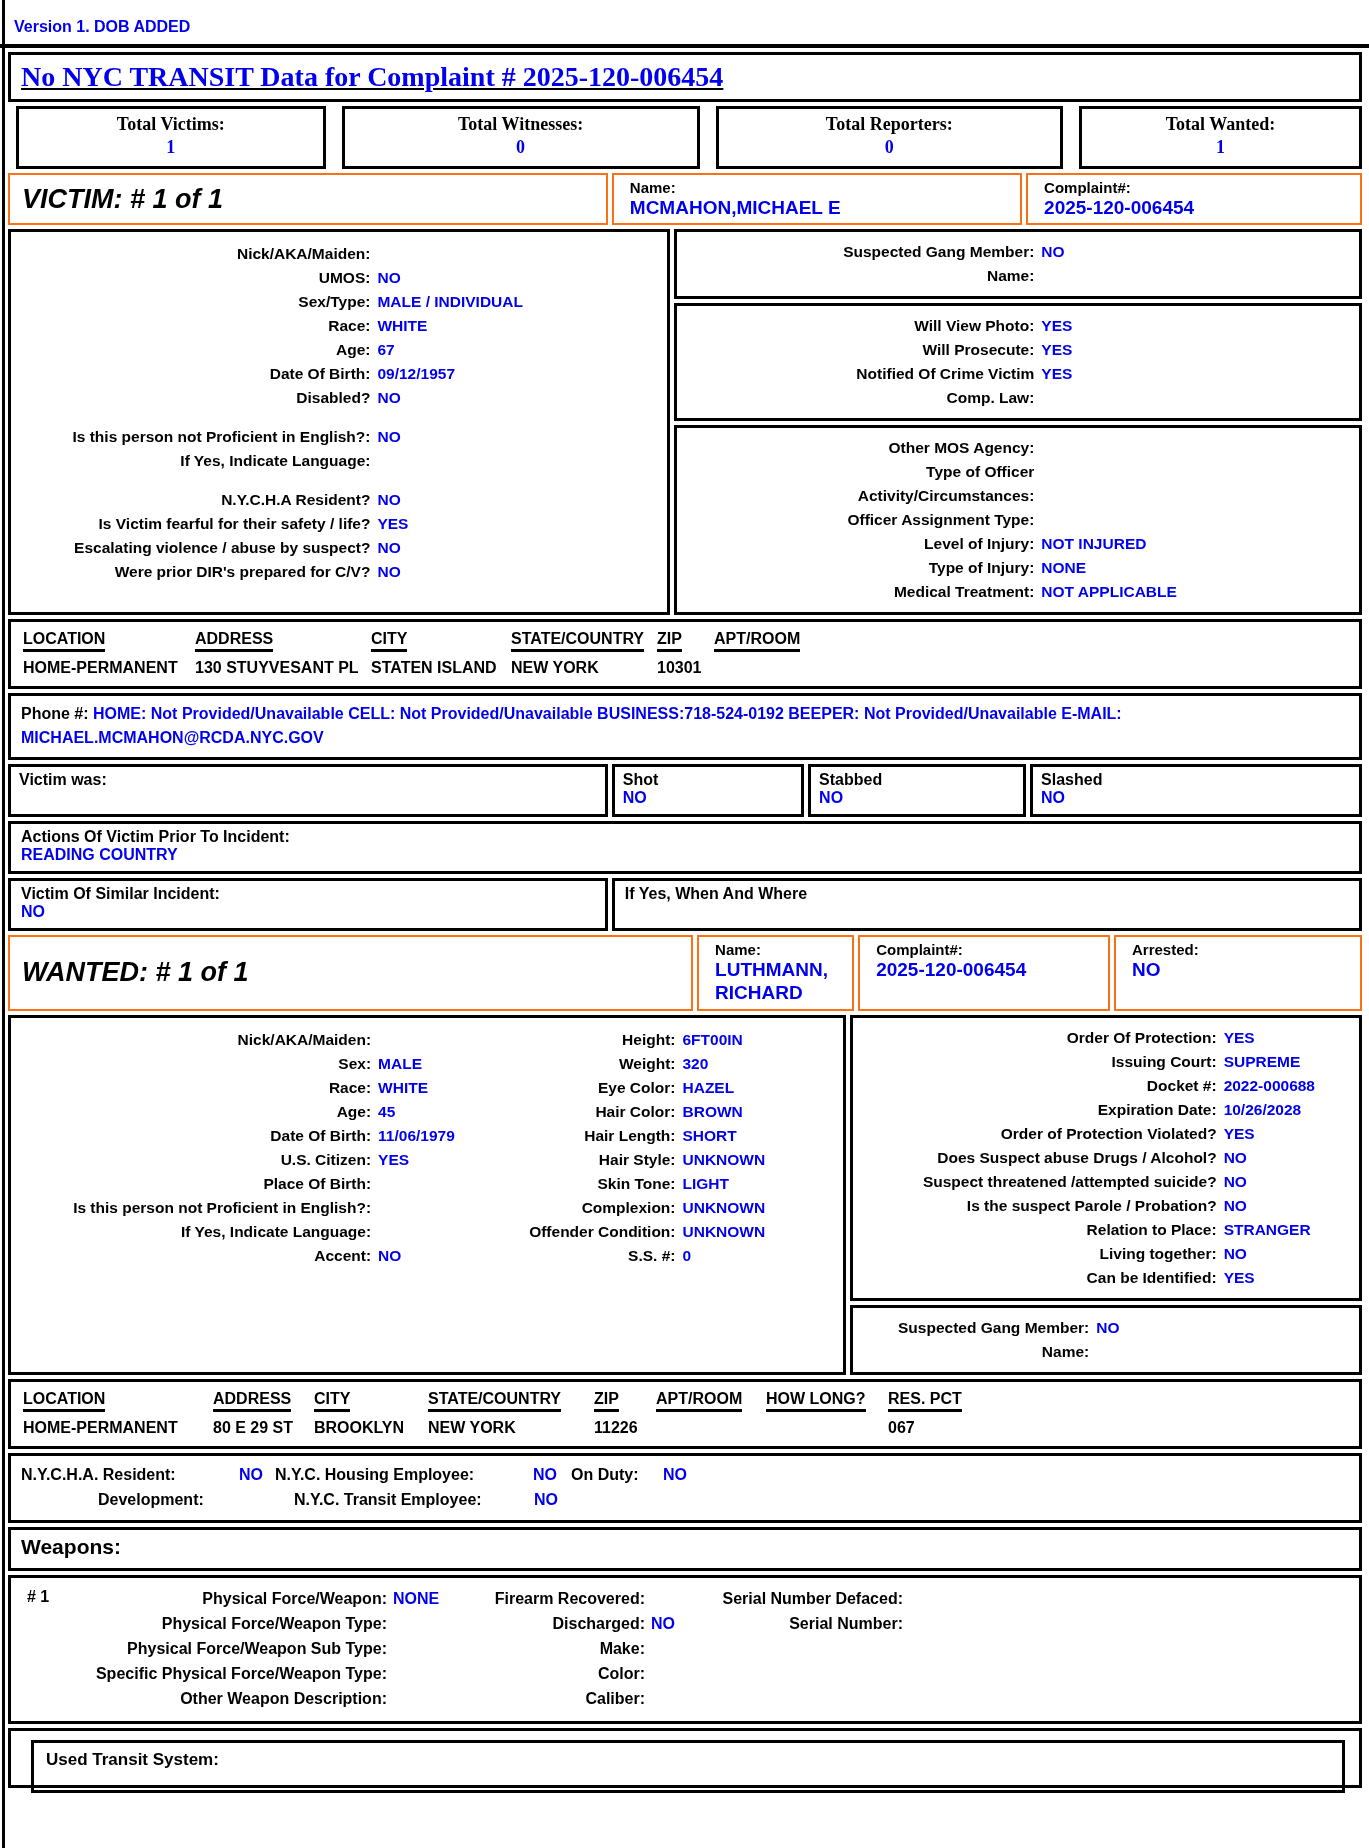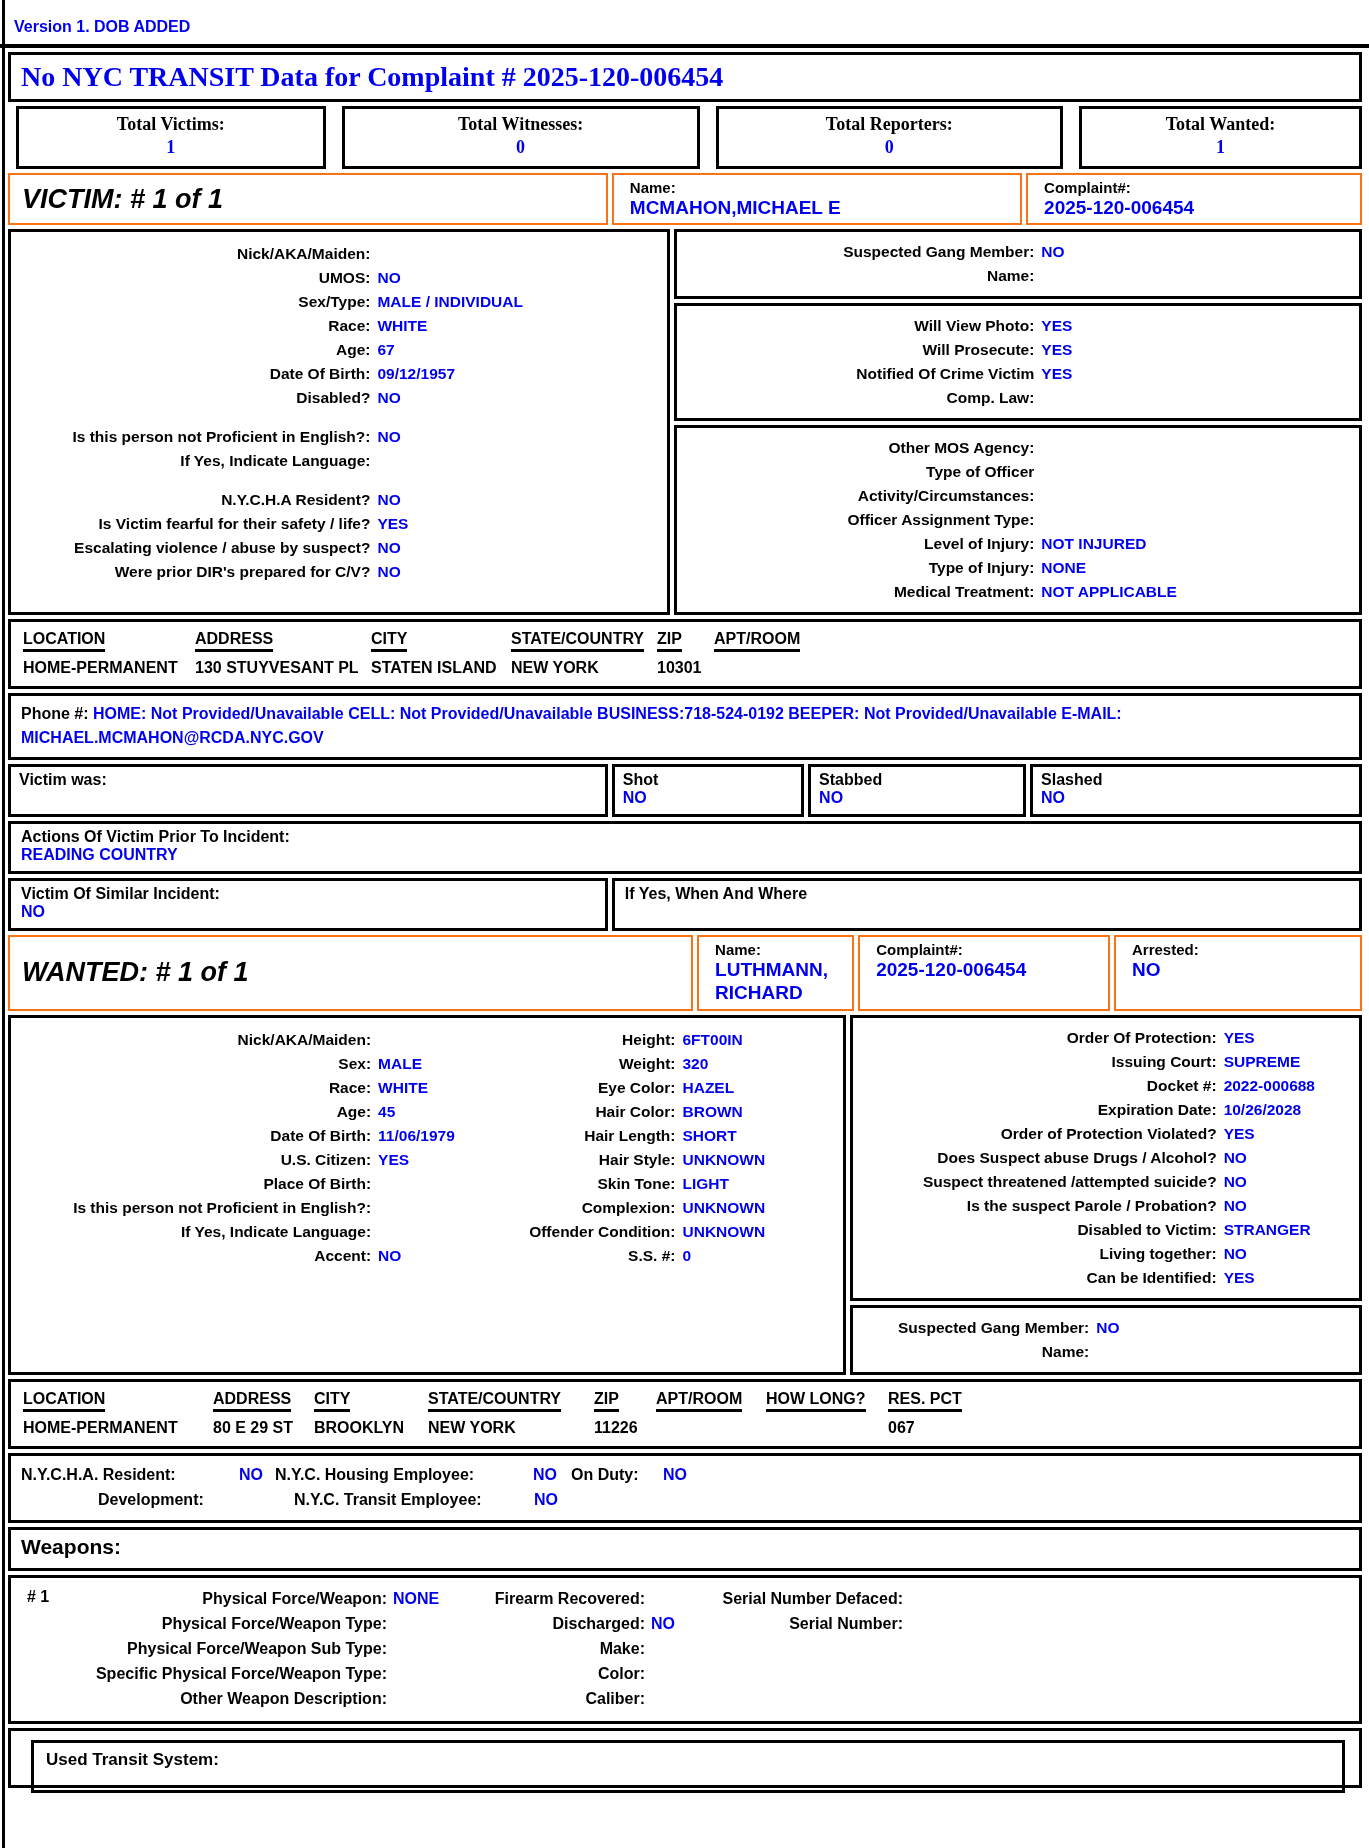--- a/index.html
+++ b/index.html
@@ -5,21 +5,21 @@
   * { box-sizing: border-box; margin: 0; padding: 0; }
   html,body { width:1369px; }
   body {
     height:1848px; overflow:hidden; background:#fff; position:relative;
     font-family:"Liberation Sans", sans-serif; font-weight:bold; color:#000;
   }
   .left-rule { position:absolute; left:2px; top:0; width:3px; height:1848px; background:#000; }
   .version { padding:18px 0 8px 14px; border-bottom:4px solid #000; font-size:16px; color:#0000EE; }
   .content { padding:4px 7px 0 8px; }
   .box { border:3px solid #000; background:#fff; margin-bottom:4px; }
-  .title-box { padding:6px 10px; }
+  .title-box { padding:6px 10px;text-decoration:underline; }
   .title-text { font-family:"Liberation Serif", serif; font-size:28px; color:#0000EE; }
 
   .totals { display:flex; gap:16px; margin-bottom:4px;padding-left:8px; }
   .total-box { border:3px solid #000; text-align:center; padding:5px 4px 8px;
                font-family:"Liberation Serif", serif; font-size:18px; }
   .tb1 { flex:0 0 23%; } .tb2 { flex:0 0 26.6%; } .tb3 { flex:0 0 25.8%; } .tb4 { flex:1; }
   .total-value { color:#0000EE; margin-top:2px; }
 
   .hrow { display:flex; gap:4px; margin-bottom:4px; align-items:stretch; }
   .hcell { border:2px solid #f97316; padding:4px 16px; }
@@ -404,21 +404,21 @@
           </div>
         <div class="kv">
             <span class="k">Suspect threatened /attempted suicide?</span>
             <span class="v">NO</span>
           </div>
         <div class="kv">
             <span class="k">Is the suspect Parole / Probation?</span>
             <span class="v">NO</span>
           </div>
         <div class="kv">
-            <span class="k">Disabled to Victim:</span>
+            <span class="k">Relation to Place:</span>
             <span class="v">STRANGER</span>
           </div>
         <div class="kv">
             <span class="k">Living together:</span>
             <span class="v">NO</span>
           </div>
         <div class="kv">
             <span class="k">Can be Identified:</span>
             <span class="v">YES</span>
           </div>

